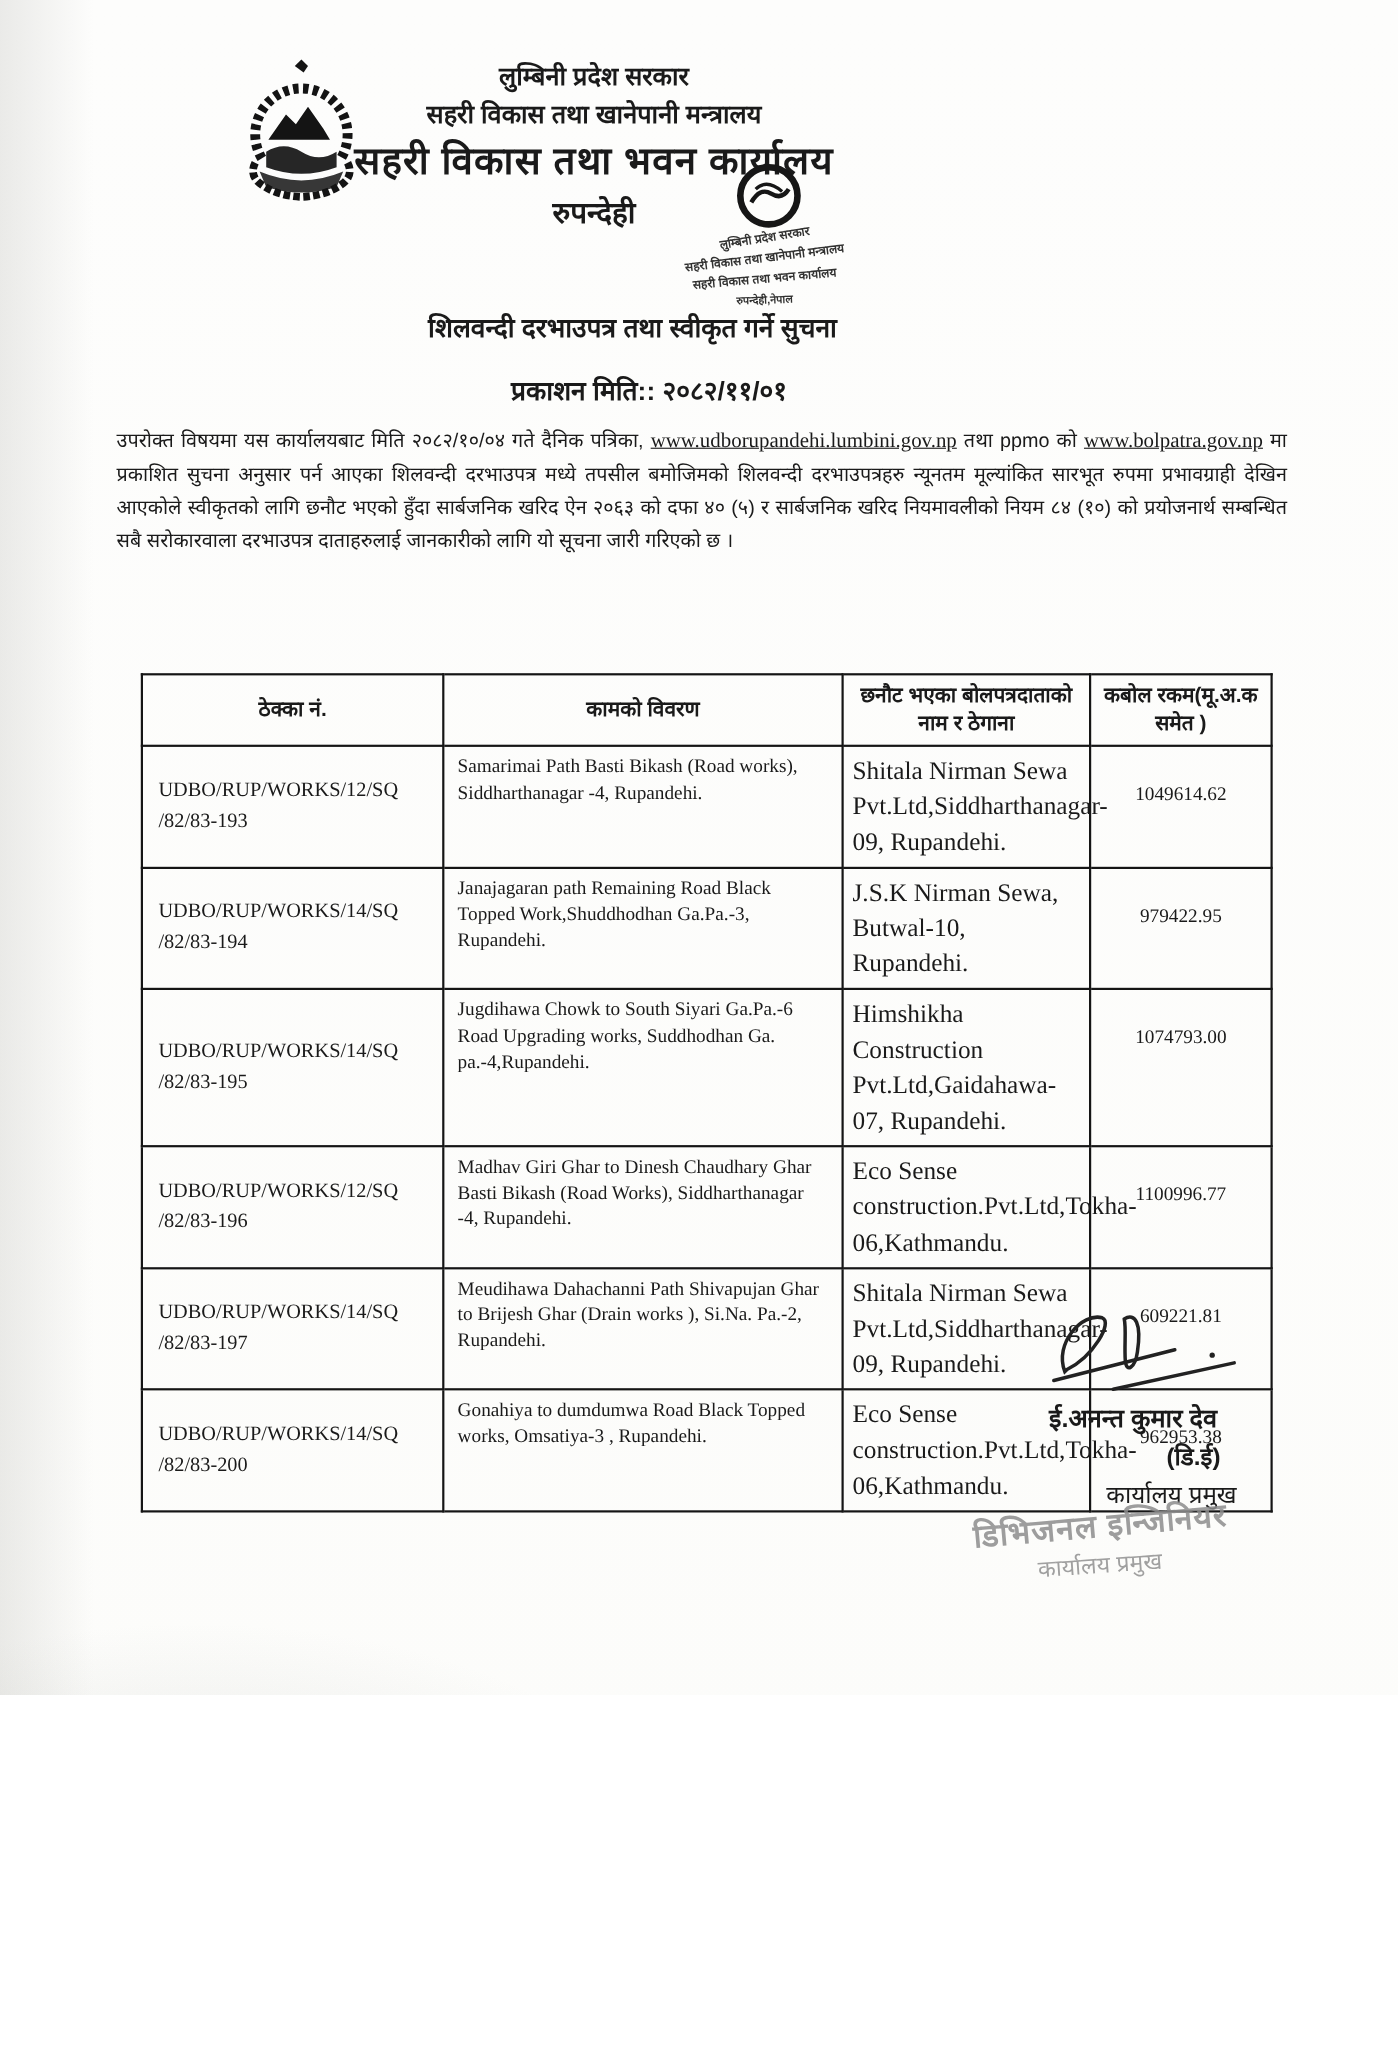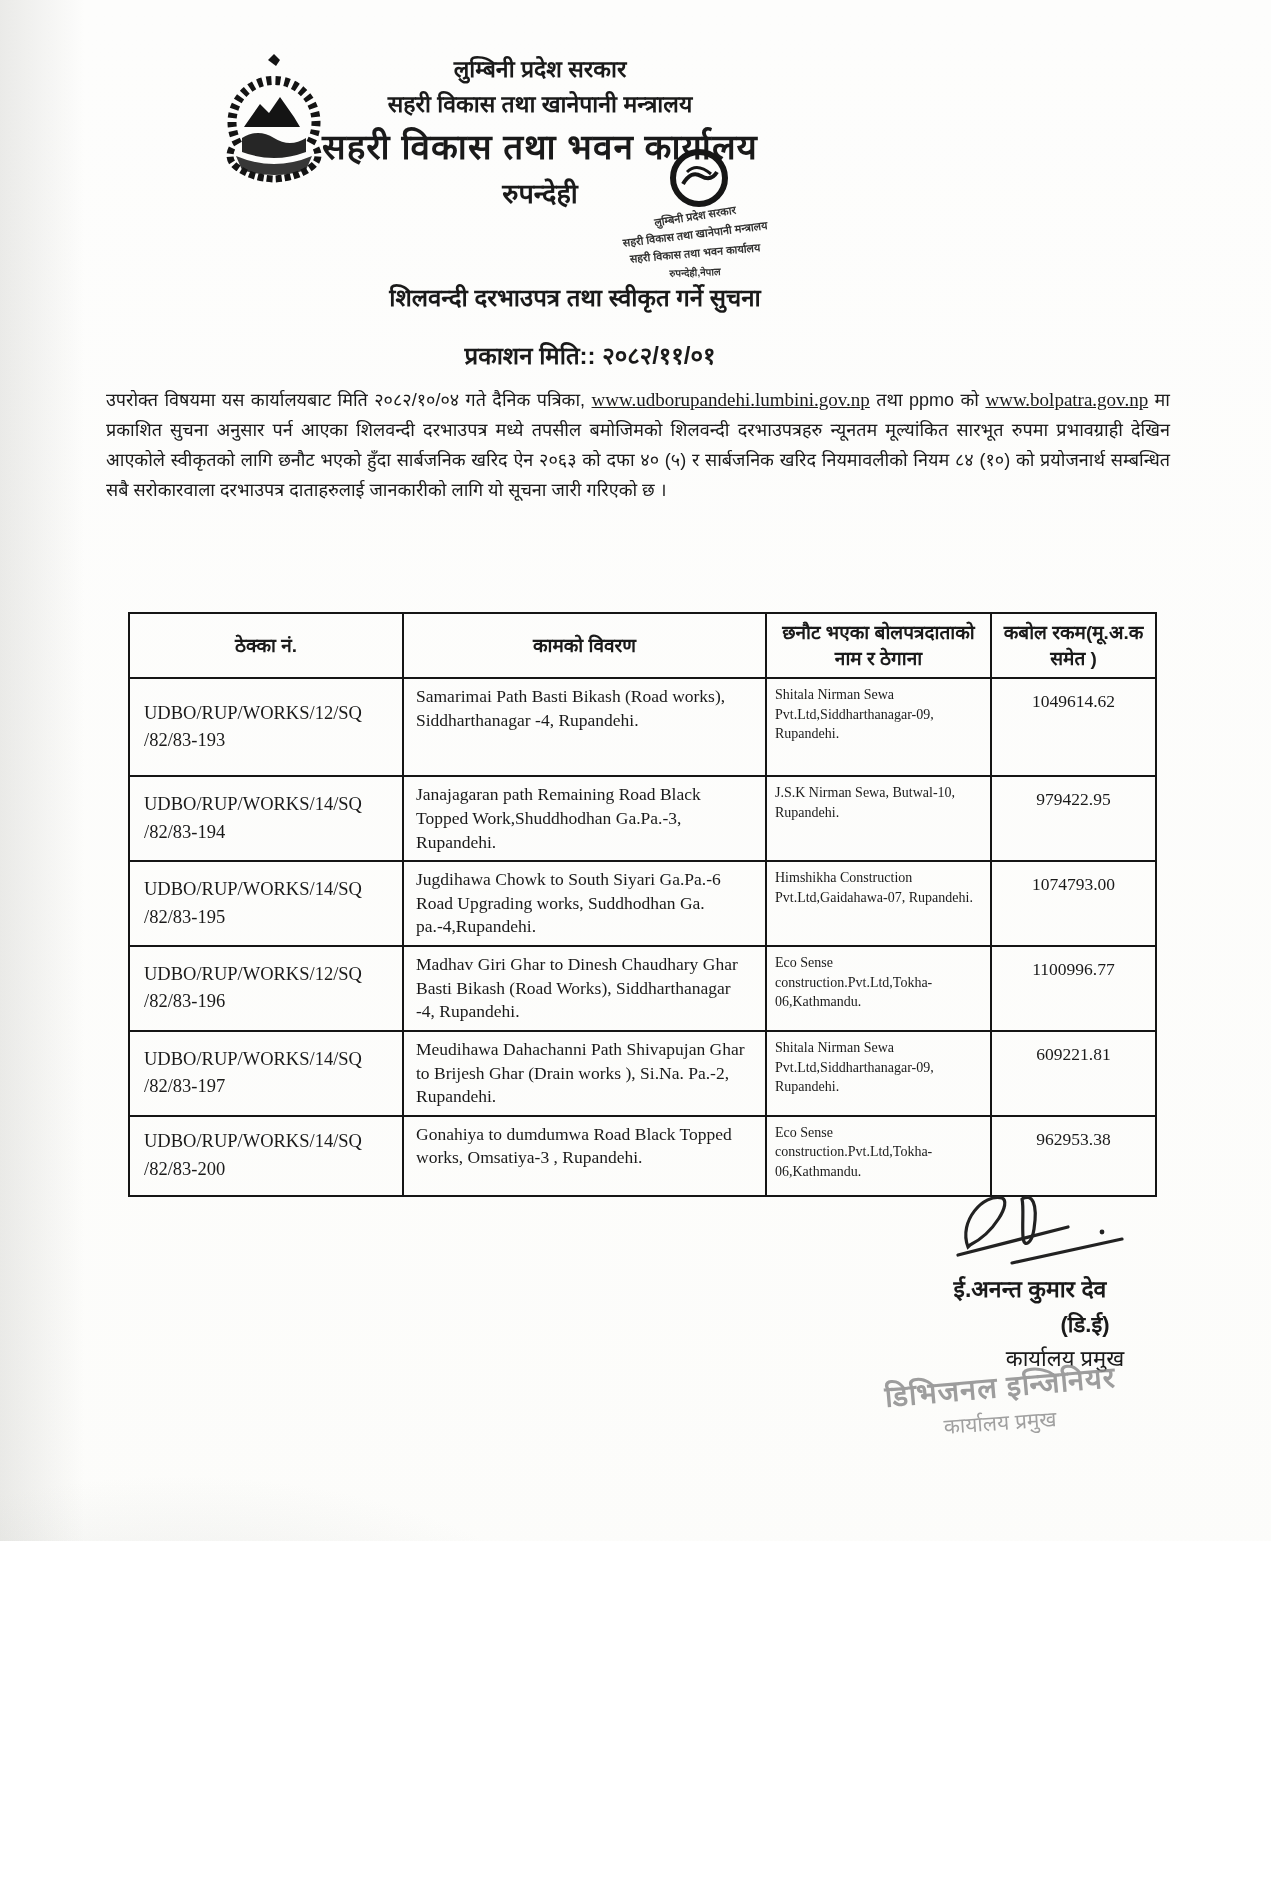--- a/index.html
+++ b/index.html
@@ -30,22 +30,22 @@
   
   .para{left:106px;top:385px;width:1064px;font-size:18px;line-height:30px;text-align:justify;}
   .url{font-family:"Liberation Serif", serif;text-decoration:underline;font-size:19px;}
 
   
   .tbl{position:absolute;left:128px;top:612px;width:1027px;border-collapse:collapse;table-layout:fixed;}
   .tbl th,.tbl td{border:2px solid #151515;vertical-align:middle;}
   .tbl th{font-size:19px;font-weight:bold;padding:6px 8px;text-align:center;line-height:1.35;}
   .tbl td.c1{font-family:"Liberation Serif", serif;font-size:18.5px;padding:8px 6px 8px 14px;line-height:1.5;margin-top:12px;}
   .tbl td.c2{font-family:"Liberation Serif", serif;font-size:17.5px;padding:6px 12px;vertical-align:top;line-height:1.35;margin-left:32px;}
-  .tbl td.c3{font-family:"Liberation Serif", serif;font-size:14px;padding:6px 8px;vertical-align:top;line-height:1.4;}
-  .tbl td.c4{font-family:"Liberation Serif", serif;font-size:17.5px;text-align:center;vertical-align:top;padding-top:12px;margin-top:34px;}
+  .tbl td.c3{font-family:"Liberation Serif", serif;font-size:23px;padding:6px 8px;vertical-align:top;line-height:1.4;}
+  .tbl td.c4{font-family:"Liberation Serif", serif;font-size:17.5px;text-align:center;vertical-align:top;padding-top:32px;margin-top:34px;}
 
   
   .sig-name{left:905px;top:1272px;width:250px;text-align:center;font-size:23px;font-weight:600;}
   .sig-desig{left:980px;top:1308px;width:210px;text-align:center;font-size:22px;font-weight:bold;}
   .sig-title{left:945px;top:1342px;width:240px;text-align:center;font-size:22px;}
   .grey-stamp1{left:840px;top:1366px;width:320px;text-align:center;font-size:29px;font-weight:bold;
                color:#8d8d8d;transform:rotate(-5deg);letter-spacing:1px;opacity:.85;}
   .grey-stamp2{left:880px;top:1408px;width:240px;text-align:center;font-size:21px;
                color:#979797;transform:rotate(-4deg);opacity:.9;}
 

